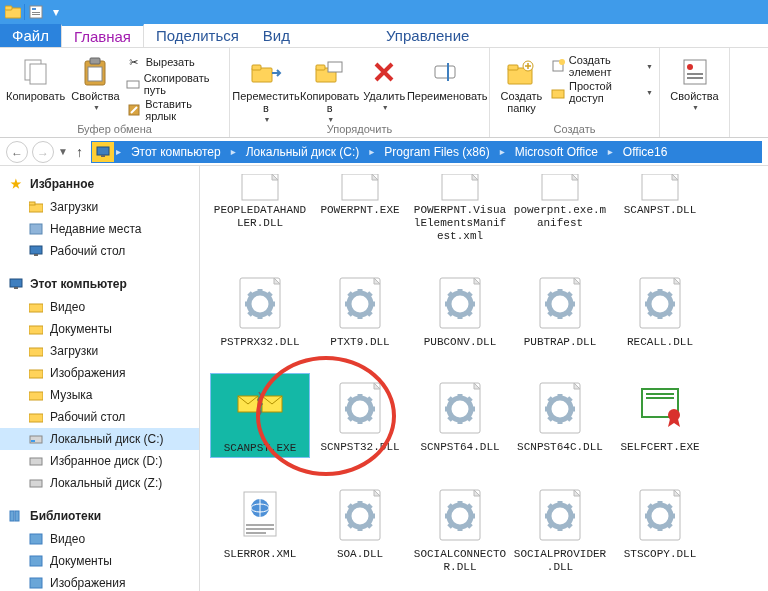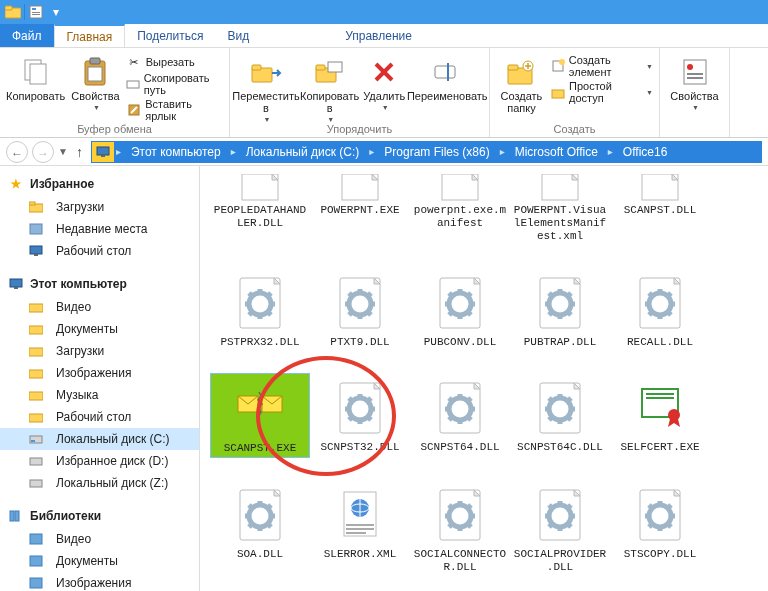--- a/index.html
+++ b/index.html
@@ -3,23 +3,23 @@
 <meta charset="utf-8">
 <style>
   * { box-sizing: border-box; margin: 0; padding: 0; }
   body { font-family: "Segoe UI", Tahoma, sans-serif; font-size: 12px; background: #fff; width: 768px; height: 591px; overflow: hidden; color: #222; }
 
   
   .qat { height: 24px; background: #3f9bea; display: flex; align-items: center; padding: 0 4px; gap: 2px; }
   .qat-ico { width: 18px; height: 18px; display: flex; align-items: center; justify-content: center; font-size: 12px; cursor: default; }
 
   .tabstrip { display: flex; align-items: stretch; background: #fff; border-bottom: 1px solid #ddd; height: 24px; position: relative; }
-  .tab { padding: 8px 12px; display: flex; align-items: center; font-size: 12px; color: #2b579a; cursor: pointer; }
+  .tab { padding: 8px 12px; display: flex; align-items: center; font-size: 15px; color: #2b579a; cursor: pointer; }
   .tab.file { background: #2b83dd; color: #fff; }
-  .tab.active { background: #fff; color: #a16207; border-top: 2px solid #3f9bea; border-left:1px solid #ddd; border-right:1px solid #ddd; }
+  .tab.active { background: #fff; color: #a21caf; border-top: 2px solid #3f9bea; border-left:1px solid #ddd; border-right:1px solid #ddd; }
   .tab.contextual { margin-left: 72px; }
 
   
   .ribbon { display: flex; background: #fff; height: 90px; border-bottom: 1px solid #d0d0d0; }
   .group { display: flex; flex-direction: column; padding: 4px 6px; border-right: 1px solid #e0e0e0; position: relative; }
   .group-label { position: absolute; bottom: 2px; left: 0; right: 0; text-align: center; font-size: 11px; color: #777; }
   .group-body { display: flex; gap: 4px; flex: 1; align-items: flex-start; }
   .big-btn { width: 60px; display: flex; flex-direction: column; align-items: center; gap: 2px; font-size: 11px; text-align: center; padding-top: 4px; cursor: pointer; justify-content: flex-end; }
   .big-ico { width: 32px; height: 32px; display: flex; align-items: center; justify-content: center; }
   .small-col { display: flex; flex-direction: column; gap: 2px; font-size: 11px; padding-top: 2px; }
@@ -35,30 +35,30 @@
   .crumb { display:flex; align-items:center; padding:0 8px; color:#fff; cursor:pointer; }
   .crumb-sep { display:flex; align-items:center; color:#cde3fa; font-size:10px; padding:0 2px; }
   .breadcrumb .monitor-ico { background:#ffcf35; width:22px; display:flex; align-items:center; justify-content:center;}
 
   
   .main { display: flex; height: calc(591px - 24px - 24px - 90px - 28px); }
 
   
   .navpane { width: 200px; border-right: 1px solid #ddd; padding: 6px 0; overflow-y: auto; font-size: 12px; }
   .nav-group-title { display:flex; align-items:center; gap:6px; padding: 4px 8px; font-weight: bold; cursor:pointer; color:#222;}
-  .nav-item { display:flex; align-items:center; gap:12px; padding: 3px 8px 3px 28px; cursor:pointer; }
+  .nav-item { display:flex; align-items:center; gap:6px; padding: 3px 8px 3px 28px; cursor:pointer; }
   .nav-item.selected { background: #cde8ff; }
   .nav-ico { width:16px; height:16px; display:flex; align-items:center; justify-content:center; font-size:12px; }
   .nav-spacer { height: 10px; }
 
   
   .filegrid { flex: 1; overflow: auto; padding: 8px 0 8px 10px; }
   .files { display: grid; grid-template-columns: repeat(5, 100px); gap: 22px 0; font-family: Liberation Mono, monospace; }
   .file-item { display:flex; flex-direction:column; align-items:center; text-align:center; font-size:11px; width:100px; cursor:pointer; padding:2px;}
-  .file-item.selected { background:#84cc16; border:1px solid #7cc0f4;}
+  .file-item.selected { background:#14b8a6; border:1px solid #7cc0f4;}
   .file-ico { width:64px; height:64px; display:flex; align-items:center; justify-content:center; margin-bottom:2px;}
   .file-label { word-break: break-word; line-height:1.2; max-height: 3.6em; overflow:hidden;}
 
   
   .highlight-circle { position:absolute; width:140px; height:120px; border:4px solid #e43d2f; border-radius:50%; top:356px; left:256px; pointer-events:none; z-index:5;}
 
   
   svg { display:block; }
 </style>
 </head>
@@ -443,30 +443,30 @@
           </div>
           <div class="file-label">POWERPNT.EXE</div>
         </div>
         <div class="file-item">
           <div class="file-ico" style="height: 26px;">
             <svg width="52" height="30" viewBox="0 0 52 30">
               <rect x="8" y="0" width="36" height="26" fill="#fff" stroke="#bbb"></rect>
               <path d="M38 0 L44 6 L38 6 Z" fill="#e5e5e5" stroke="#bbb"></path>
             </svg>
           </div>
-          <div class="file-label">powerpnt.exe.manifest</div>
+          <div class="file-label">POWERPNT.VisualElementsManifest.xml</div>
         </div>
         <div class="file-item">
           <div class="file-ico" style="height: 26px;">
             <svg width="52" height="30" viewBox="0 0 52 30">
               <rect x="8" y="0" width="36" height="26" fill="#fff" stroke="#bbb"></rect>
               <path d="M38 0 L44 6 L38 6 Z" fill="#e5e5e5" stroke="#bbb"></path>
             </svg>
           </div>
-          <div class="file-label">POWERPNT.VisualElementsManifest.xml</div>
+          <div class="file-label">powerpnt.exe.manifest</div>
         </div>
         <div class="file-item">
           <div class="file-ico" style="height: 26px;">
             <svg width="52" height="30" viewBox="0 0 52 30">
               <rect x="8" y="0" width="36" height="26" fill="#fff" stroke="#bbb"></rect>
               <path d="M38 0 L44 6 L38 6 Z" fill="#e5e5e5" stroke="#bbb"></path>
             </svg>
           </div>
           <div class="file-label">SCANPST.DLL</div>
         </div>
@@ -646,40 +646,20 @@
           <div class="file-ico">
             <svg width="52" height="56">
               <rect x="8" y="10" width="36" height="28" fill="#fff" stroke="#3a9a3a" stroke-width="2"></rect>
               <rect x="12" y="14" width="28" height="2" fill="#3a9a3a"></rect>
               <rect x="12" y="18" width="28" height="2" fill="#3a9a3a"></rect>
               <circle cx="40" cy="36" r="6" fill="#d9302c"></circle>
               <path d="M36 40 L34 48 L40 44 L46 48 L44 40" fill="#d9302c"></path>
             </svg>
           </div>
           <div class="file-label">SELFCERT.EXE</div>
-        </div>
-        <div class="file-item">
-          <div class="file-ico">
-            <svg width="52" height="56" viewBox="0 0 52 56">
-              <rect x="6" y="4" width="40" height="50" rx="2" fill="#fff" stroke="#bbb"></rect>
-              <path d="M40 4 L46 10 L40 10 Z" fill="#e5e5e5" stroke="#bbb"></path>
-              <circle cx="26" cy="30" r="11" fill="none" stroke="#9fb6c9" stroke-width="5"></circle>
-              <g stroke="#9fb6c9" stroke-width="5">
-                <line x1="26" y1="15" x2="26" y2="19"></line>
-                <line x1="26" y1="41" x2="26" y2="45"></line>
-                <line x1="11" y1="30" x2="15" y2="30"></line>
-                <line x1="37" y1="30" x2="41" y2="30"></line>
-                <line x1="15" y1="19" x2="18" y2="22"></line>
-                <line x1="34" y1="38" x2="37" y2="41"></line>
-                <line x1="37" y1="19" x2="34" y2="22"></line>
-                <line x1="18" y1="38" x2="15" y2="41"></line>
-              </g>
-            </svg>
-          </div>
-          <div class="file-label">SOA.DLL</div>
         </div>
         <div class="file-item">
           <div class="file-ico">
             <svg width="52" height="56">
               <rect x="10" y="6" width="32" height="44" fill="#fff" stroke="#bbb"></rect>
               <circle cx="26" cy="22" r="9" fill="#4d90d7"></circle>
               <ellipse cx="26" cy="22" rx="9" ry="4" fill="none" stroke="#fff"></ellipse>
               <path d="M26 13 v18" stroke="#fff"></path>
               <rect x="12" y="38" width="28" height="2" fill="#aaa"></rect>
               <rect x="12" y="42" width="28" height="2" fill="#aaa"></rect>
@@ -699,20 +679,40 @@
                 <line x1="26" y1="41" x2="26" y2="45"></line>
                 <line x1="11" y1="30" x2="15" y2="30"></line>
                 <line x1="37" y1="30" x2="41" y2="30"></line>
                 <line x1="15" y1="19" x2="18" y2="22"></line>
                 <line x1="34" y1="38" x2="37" y2="41"></line>
                 <line x1="37" y1="19" x2="34" y2="22"></line>
                 <line x1="18" y1="38" x2="15" y2="41"></line>
               </g>
             </svg>
           </div>
+          <div class="file-label">SOA.DLL</div>
+        </div>
+        <div class="file-item">
+          <div class="file-ico">
+            <svg width="52" height="56" viewBox="0 0 52 56">
+              <rect x="6" y="4" width="40" height="50" rx="2" fill="#fff" stroke="#bbb"></rect>
+              <path d="M40 4 L46 10 L40 10 Z" fill="#e5e5e5" stroke="#bbb"></path>
+              <circle cx="26" cy="30" r="11" fill="none" stroke="#9fb6c9" stroke-width="5"></circle>
+              <g stroke="#9fb6c9" stroke-width="5">
+                <line x1="26" y1="15" x2="26" y2="19"></line>
+                <line x1="26" y1="41" x2="26" y2="45"></line>
+                <line x1="11" y1="30" x2="15" y2="30"></line>
+                <line x1="37" y1="30" x2="41" y2="30"></line>
+                <line x1="15" y1="19" x2="18" y2="22"></line>
+                <line x1="34" y1="38" x2="37" y2="41"></line>
+                <line x1="37" y1="19" x2="34" y2="22"></line>
+                <line x1="18" y1="38" x2="15" y2="41"></line>
+              </g>
+            </svg>
+          </div>
           <div class="file-label">SOCIALCONNECTOR.DLL</div>
         </div>
         <div class="file-item">
           <div class="file-ico">
             <svg width="52" height="56" viewBox="0 0 52 56">
               <rect x="6" y="4" width="40" height="50" rx="2" fill="#fff" stroke="#bbb"></rect>
               <path d="M40 4 L46 10 L40 10 Z" fill="#e5e5e5" stroke="#bbb"></path>
               <circle cx="26" cy="30" r="11" fill="none" stroke="#9fb6c9" stroke-width="5"></circle>
               <g stroke="#9fb6c9" stroke-width="5">
                 <line x1="26" y1="15" x2="26" y2="19"></line>

